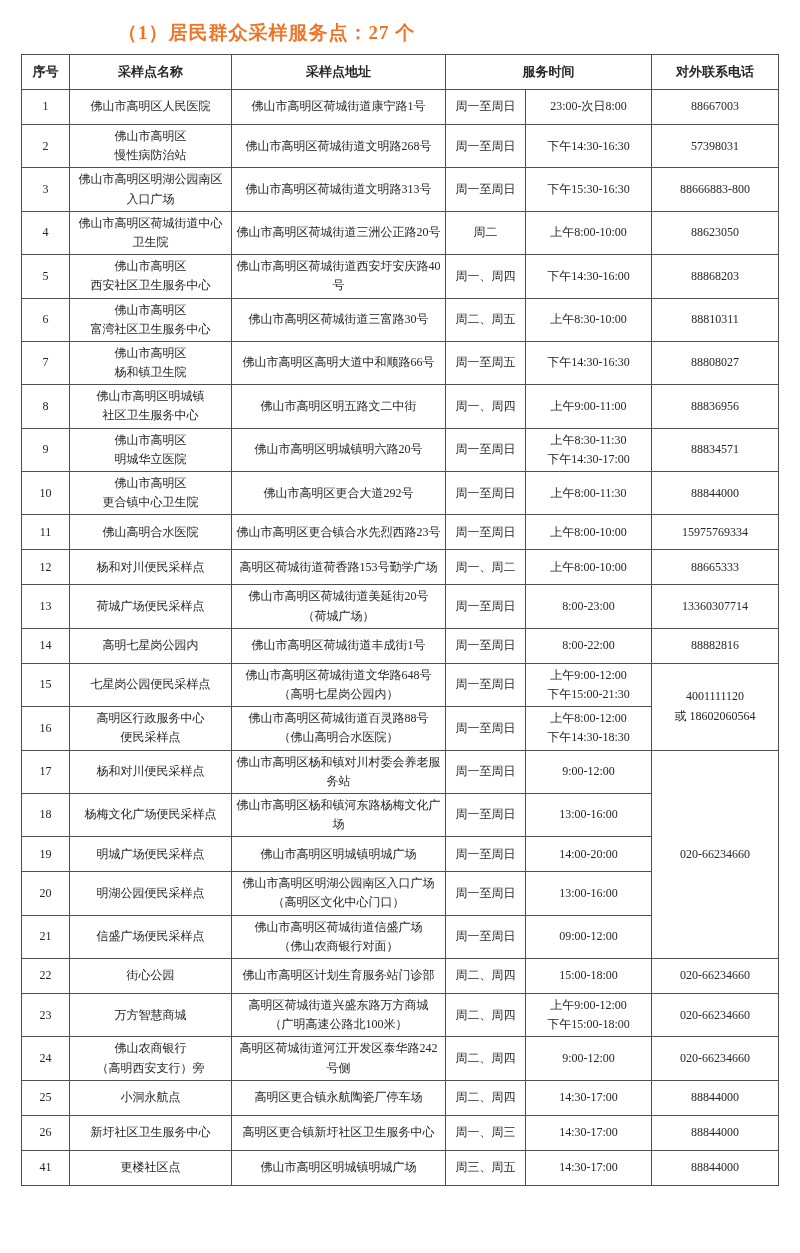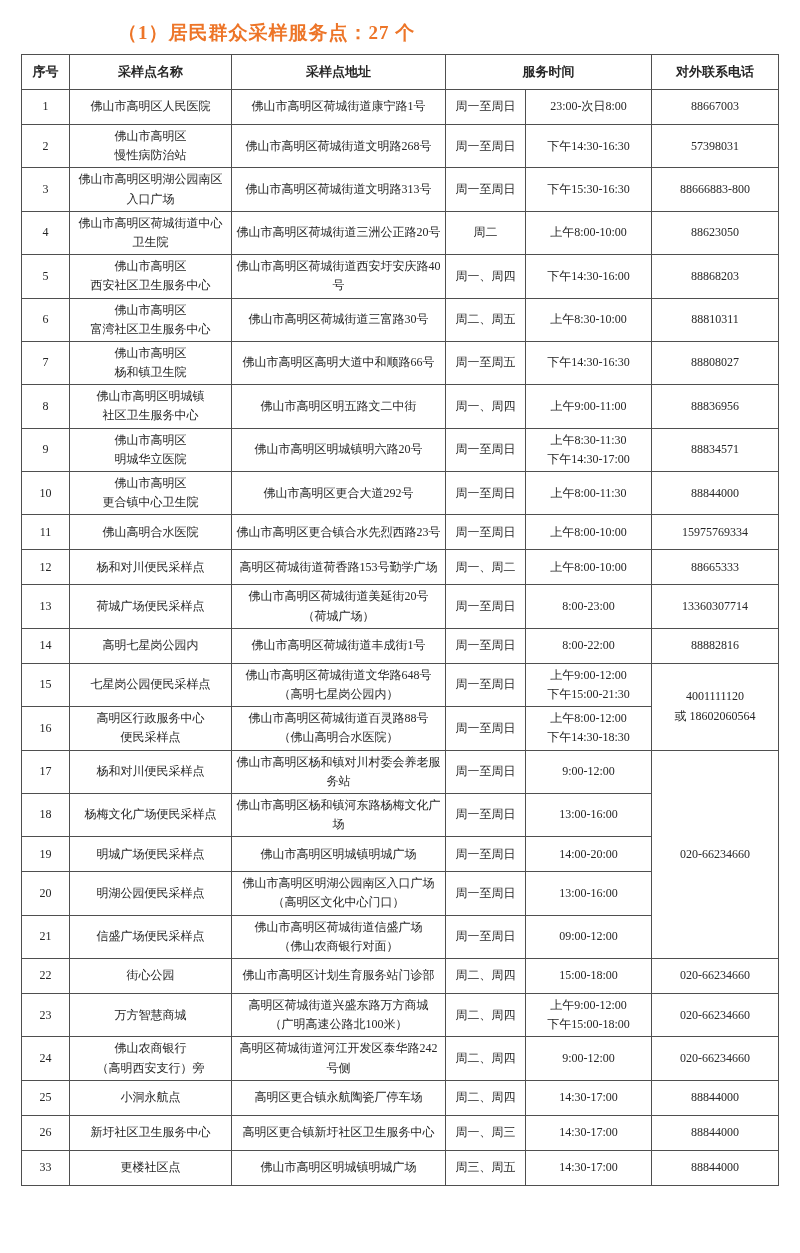--- a/index.html
+++ b/index.html
@@ -287,21 +287,21 @@
       </tr>
       <tr>
         <td>26</td>
         <td>新圩社区卫生服务中心</td>
         <td>高明区更合镇新圩社区卫生服务中心</td>
         <td>周一、周三</td>
         <td>14:30-17:00</td>
         <td>88844000</td>
       </tr>
       <tr>
-        <td>33</td>
+        <td>41</td>
         <td>更楼社区点</td>
         <td>佛山市高明区明城镇明城广场</td>
         <td>周三、周五</td>
         <td>14:30-17:00</td>
         <td>88844000</td>
       </tr>
     </tbody>
   </table>
 </div>
 

